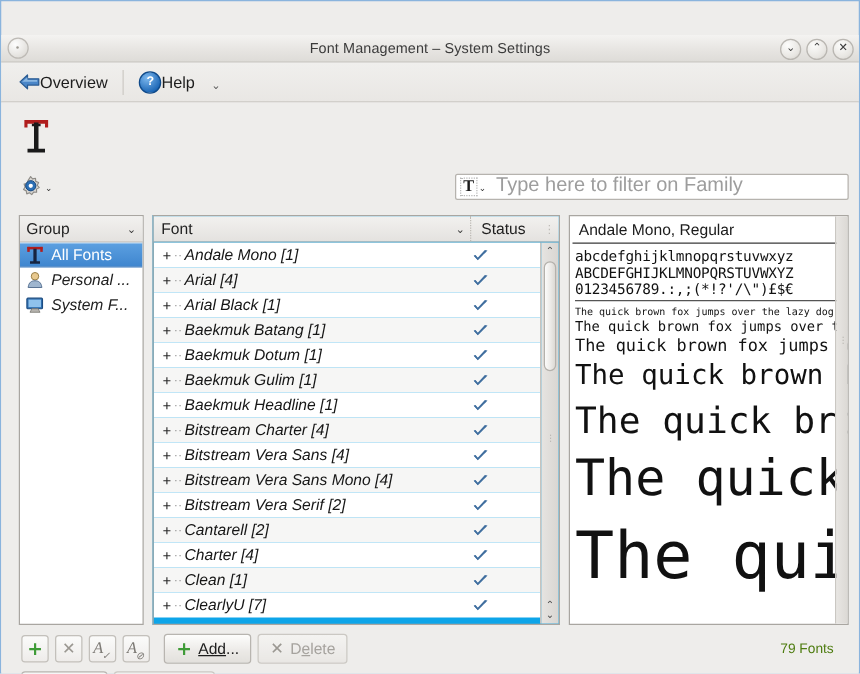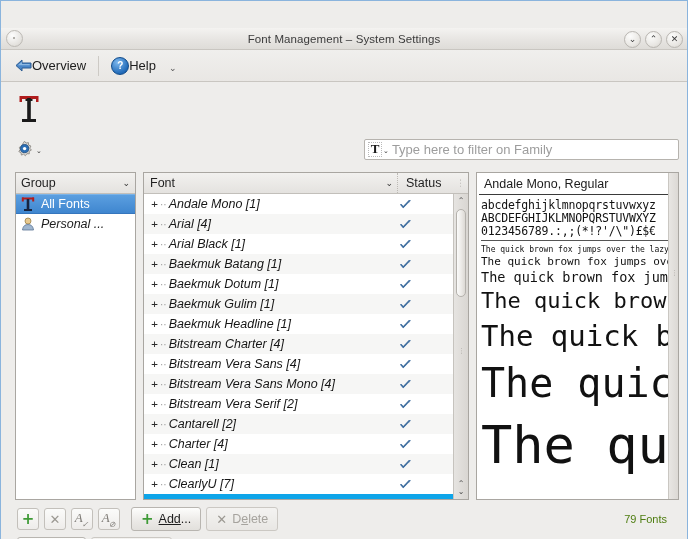--- a/index.html
+++ b/index.html
@@ -197,37 +197,37 @@
     border: 1px dotted #b9b9b9;
     box-sizing: border-box;
   }
   .filter-caret {
     font-size: 7px;
     color: #333;
     margin-left: 1px;
     margin-top: 4px;
   }
   .filter-placeholder {
-    font-size: 13px;
+    font-size: 16px;
     color: #9d9d9d;
-    margin-left: 3px;
+    margin-left: 8px;
   }
 
   
   .panels {
     display: flex;
     margin-top: 10px;
     padding-left: 6px;
     gap: 7px;
     height: 328px;
   }
 
   
   .group-panel {
-    width: 121px;
+    width: 100px;
     box-sizing: border-box;
     background: #ffffff;
     border: 1px solid #a9a6a1;
     display: flex;
     flex-direction: column;
   }
   .group-header {
     height: 21px;
     box-sizing: border-box;
     background: linear-gradient(to bottom, #f2f1ef, #e4e2df);
@@ -648,20 +648,30 @@
           <div class="group-item">
             <span class="gicon">
               <svg width="16" height="16" viewBox="0 0 16 16">
                 <circle cx="8" cy="5" r="3" fill="#e8c98f" stroke="#9a8048" stroke-width="0.8"></circle>
                 <path d="M2.5 14 C3 9.8 5.2 8.6 8 8.6 C10.8 8.6 13 9.8 13.5 14 Z" fill="#9fb6cf" stroke="#5a7494" stroke-width="0.8"></path>
               </svg>
             </span>
             <span class="gname">Personal ...</span>
           </div>
 
+          <div class="group-item">
+            <span class="gicon">
+              <svg width="16" height="16" viewBox="0 0 16 16">
+                <rect x="1.5" y="2.5" width="12.5" height="8.5" rx="0.8" fill="#2f6fb0" stroke="#1d4c80" stroke-width="0.9"></rect>
+                <rect x="2.8" y="3.7" width="10" height="6" fill="#8fc2ec"></rect>
+                <path d="M4 13.8 L12 13.8 L10.5 11 L5.5 11 Z" fill="#b7b4af" stroke="#7e7b76" stroke-width="0.7"></path>
+              </svg>
+            </span>
+            <span class="gname">System F...</span>
+          </div>
 
         </div>
       </div>
 
       <div class="font-panel">
         <div class="font-header">
           <div class="fh-font">
             <span>Font</span>
             <span class="hdr-caret">⌄</span>
           </div>

